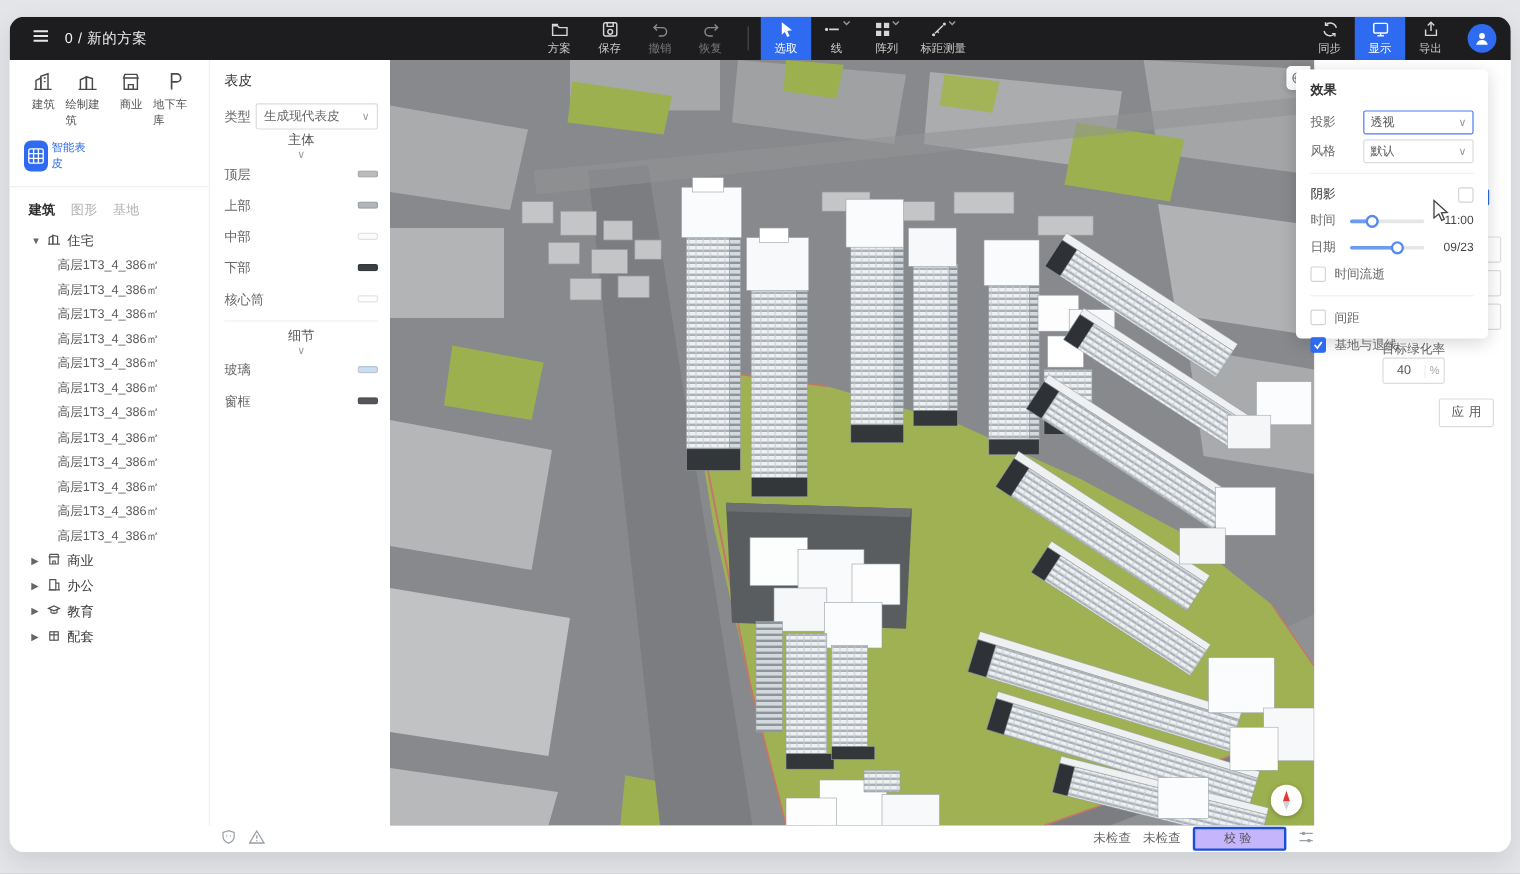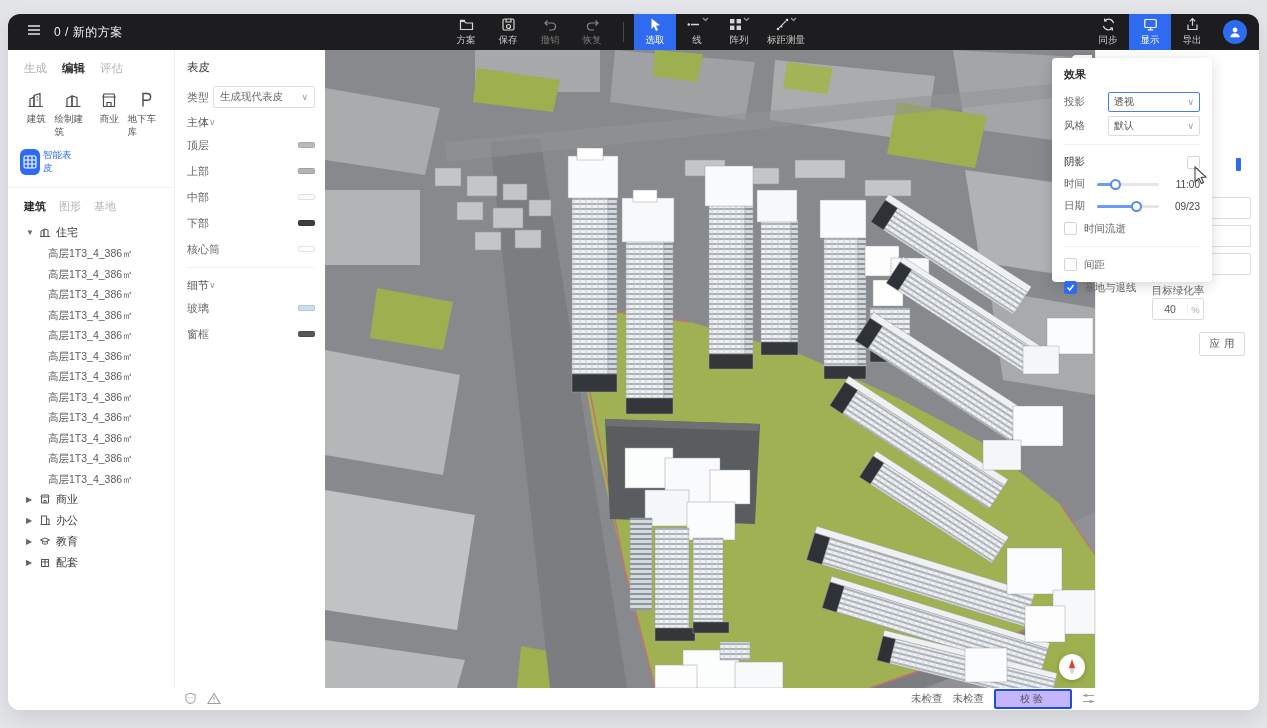--- a/index.html
+++ b/index.html
@@ -39,21 +39,21 @@
   .tree-tabs .on { color:#2b2b2b; font-weight:bold; }
   .tree { font-size:10.5px; color:#555; }
   .tree-group { display:flex; align-items:center; gap:5px; height:21px; padding-left:18px; color:#3a3a3a; font-size:11px; cursor:pointer; }
   .caret { font-size:8px; color:#666; width:8px; }
   .tree-item { height:20.5px; line-height:20.5px; padding-left:40px; color:#595959; cursor:pointer; white-space:nowrap; }
 
   
   .skin { width:150px; background:#fff; padding:10px 10px 0 12px; font-size:11px; color:#666; flex:none; }
   .skin-title { font-size:11.5px; color:#333; margin-bottom:10px; }
   .sk-row { display:flex; align-items:center; justify-content:space-between; height:24px; margin-bottom:2px; }
-  .sk-sec { display:flex; align-items:center; justify-content:flex-start; height:22px; color:#555; margin-top:2px; }
+  .sk-sec { display:flex; align-items:center; justify-content:center; height:22px; color:#555; margin-top:2px;flex-direction:column; }
   .chev { color:#999; font-size:9px; }
   .selbox { width:102px; height:22px; border:1px solid #dcdcdc; border-radius:2px; display:flex; align-items:center; justify-content:space-between; padding:0 6px; font-size:10.5px; color:#666; cursor:pointer; }
   .swatch { width:17px; height:6px; border-radius:2px; border:1px solid rgba(0,0,0,.10); }
   .sk-div { height:1px; background:#f0f0f0; margin:6px 0 6px; }
 
   
   .viewport { flex:1; position:relative; background:#87898c; overflow:hidden; }
   .viewport svg.scene { position:absolute; inset:0; width:100%; height:100%; }
   .compass { position:absolute; right:10px; bottom:8px; width:26px; height:26px; border-radius:50%; background:#fff; box-shadow:0 1px 4px rgba(0,0,0,.25); display:flex; align-items:center; justify-content:center; cursor:pointer; }
 
@@ -61,21 +61,21 @@
   .rpanel { width:164px; background:#fff; border-left:1px solid #eee; position:relative; flex:none; font-size:10.5px; color:#666; }
   .ghost-input { position:absolute; left:55px; width:100px; height:22px; border:1px solid #ddd; border-radius:2px; background:#fff; }
   .blue-sliver { position:absolute; left:140px; top:108px; width:5px; height:13px; background:#2e6bf0; border-radius:1px; }
   .green-row { position:absolute; left:12px; top:234px; width:140px; display:flex; align-items:center; justify-content:space-between;flex-direction:column; }
   .num-input { width:52px; height:22px; border:1px solid #dcdcdc; border-radius:2px; display:flex; align-items:center; }
   .num-input .v { flex:1; text-align:center; color:#555; font-size:10.5px; }
   .num-input .u { width:16px; text-align:center; color:#aaa; font-size:9.5px; border-left:1px solid #eee; }
   .apply-btn { position:absolute; right:14px; top:282px; width:46px; height:24px; border:1px solid #dcdcdc; border-radius:2px; background:#fff; font-size:10.5px; color:#555; letter-spacing:4px; padding-left:4px; cursor:pointer; }
 
   
-  .popup { position:absolute; left:1044px; top:44px; width:160px; height:224px; background:#fff; border-radius:4px; box-shadow:0 3px 14px rgba(0,0,0,.16); z-index:20; padding:9px 12px; font-size:10.5px; color:#666; }
+  .popup { position:absolute; left:1072px; top:44px; width:160px; height:224px; background:#fff; border-radius:4px; box-shadow:0 3px 14px rgba(0,0,0,.16); z-index:20; padding:9px 12px; font-size:10.5px; color:#666; }
   .pp-title { font-size:11px; color:#333; font-weight:bold; margin-bottom:8px; }
   .pp-row { display:flex; align-items:center; justify-content:space-between; height:24px; }
   .pp-row.sm { height:22px; }
   .pp-sel { width:92px; height:20px; border:1px solid #dcdcdc; border-radius:2px; display:flex; align-items:center; justify-content:space-between; padding:0 5px; font-size:10px; color:#555; cursor:pointer; }
   .pp-sel.focus { border-color:#4a7cf0; }
   .pp-div { height:1px; background:#f0f0f0; margin:6px 0; }
   .cb { width:13px; height:13px; border:1px solid #d4d4d4; border-radius:2px; background:#fff; flex:none; display:inline-flex; align-items:center; justify-content:center; cursor:pointer; }
   .cb.on { background:#2e6bf0; border-color:#2e6bf0; }
   .cb-row { display:flex; align-items:center; gap:7px; height:23px; }
   .slider { position:relative; width:62px; height:13px; flex:none; }
@@ -250,25 +250,20 @@
             <circle cx="7" cy="5" r="2.4"></circle>
             <path d="M2.2 12.2a4.9 4.9 0 0 1 9.6 0z"></path>
           </svg>
       </div>
     </div>
   </div>
 
   <div class="main">
 
     <div class="sidebar">
-      <div class="side-tabs">
-        <span>生成</span>
-        <span class="on">编辑</span>
-        <span>评估</span>
-      </div>
       <div class="tool-grid">
         <div class="tg-item">
           <span>
               <svg width="20" height="20" viewBox="0 0 20 20" fill="none" stroke="#4a4a4a" stroke-width="1.2">
                 <path d="M4 16.5V9l4-2v9.5"></path>
                 <path d="M8 16.5V5.5l6-2v13"></path>
                 <line x1="2.5" y1="16.5" x2="17" y2="16.5"></line>
                 <line x1="10.5" y1="7" x2="12" y2="7"></line>
                 <line x1="10.5" y1="10" x2="12" y2="10"></line>
               </svg>

